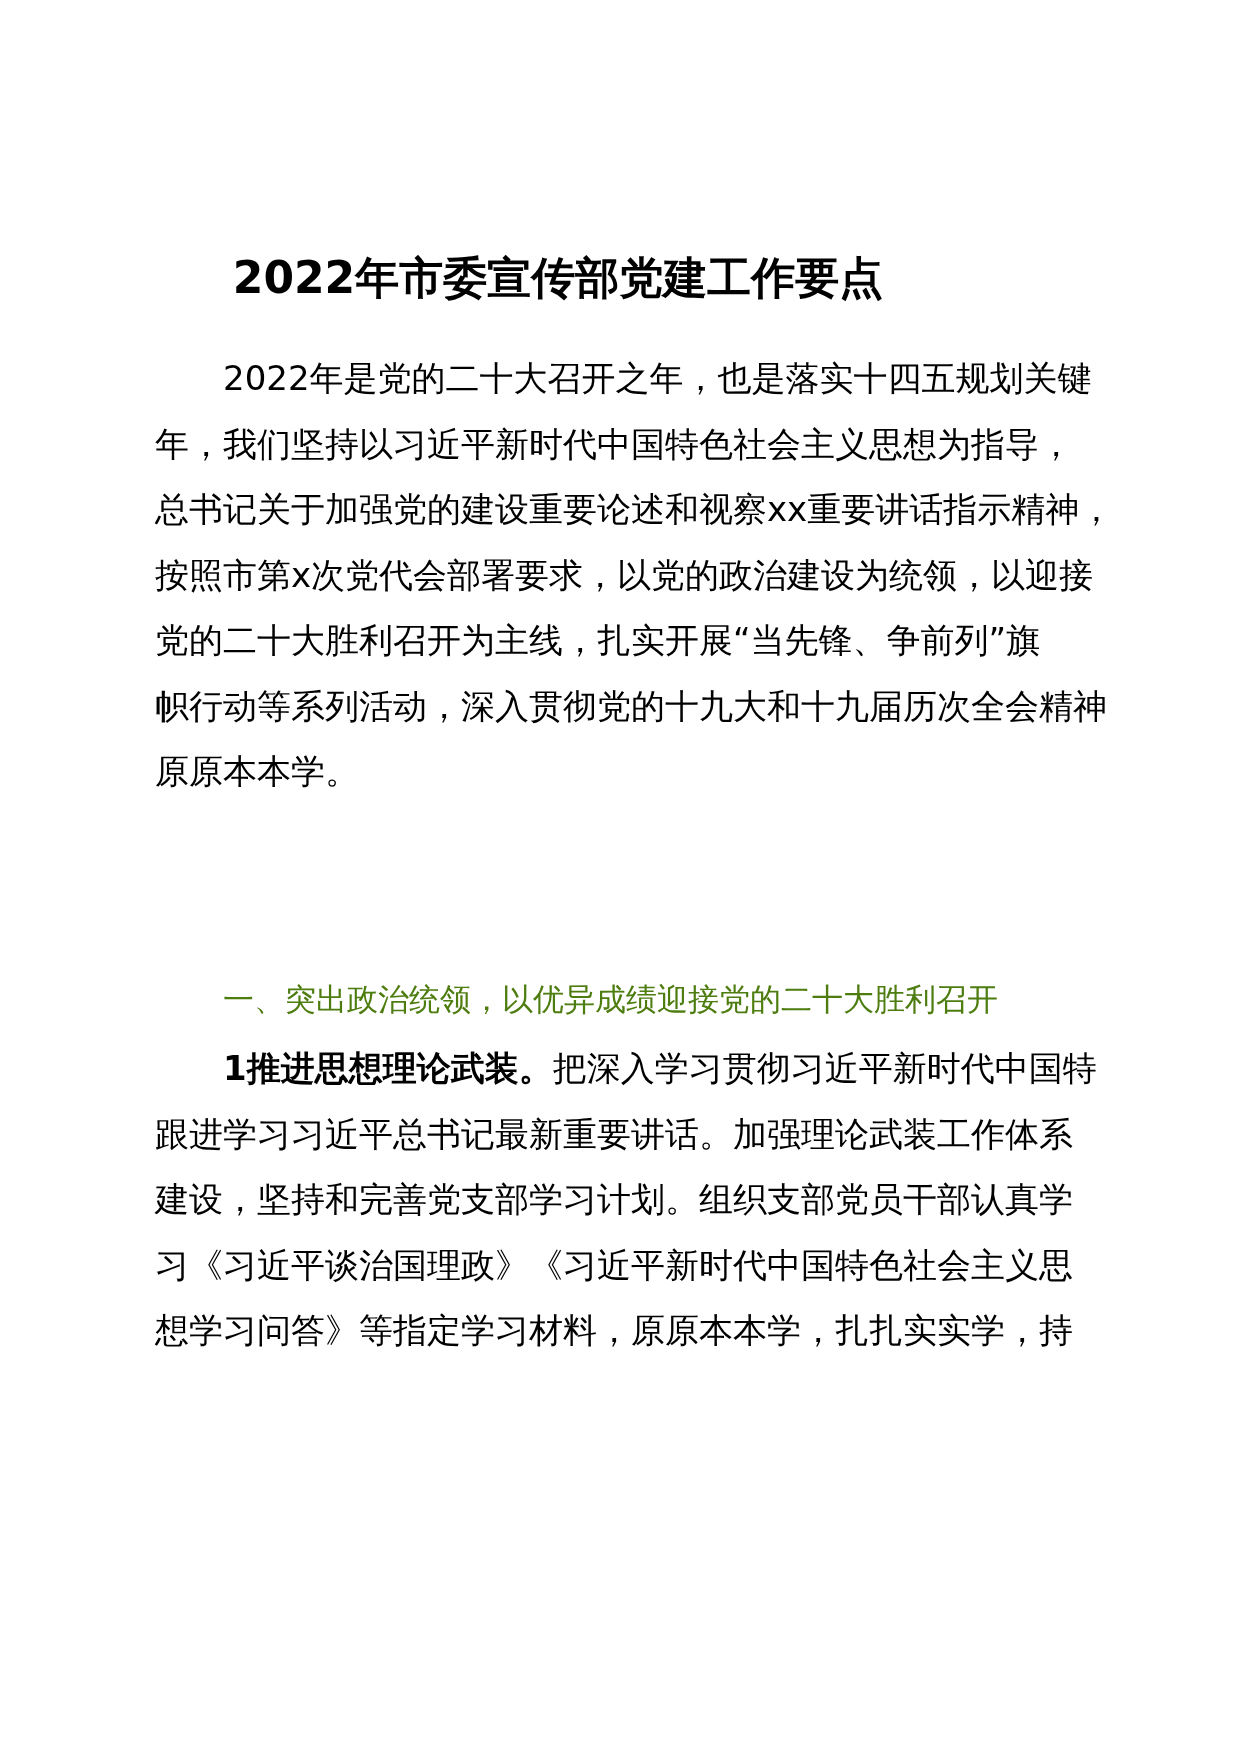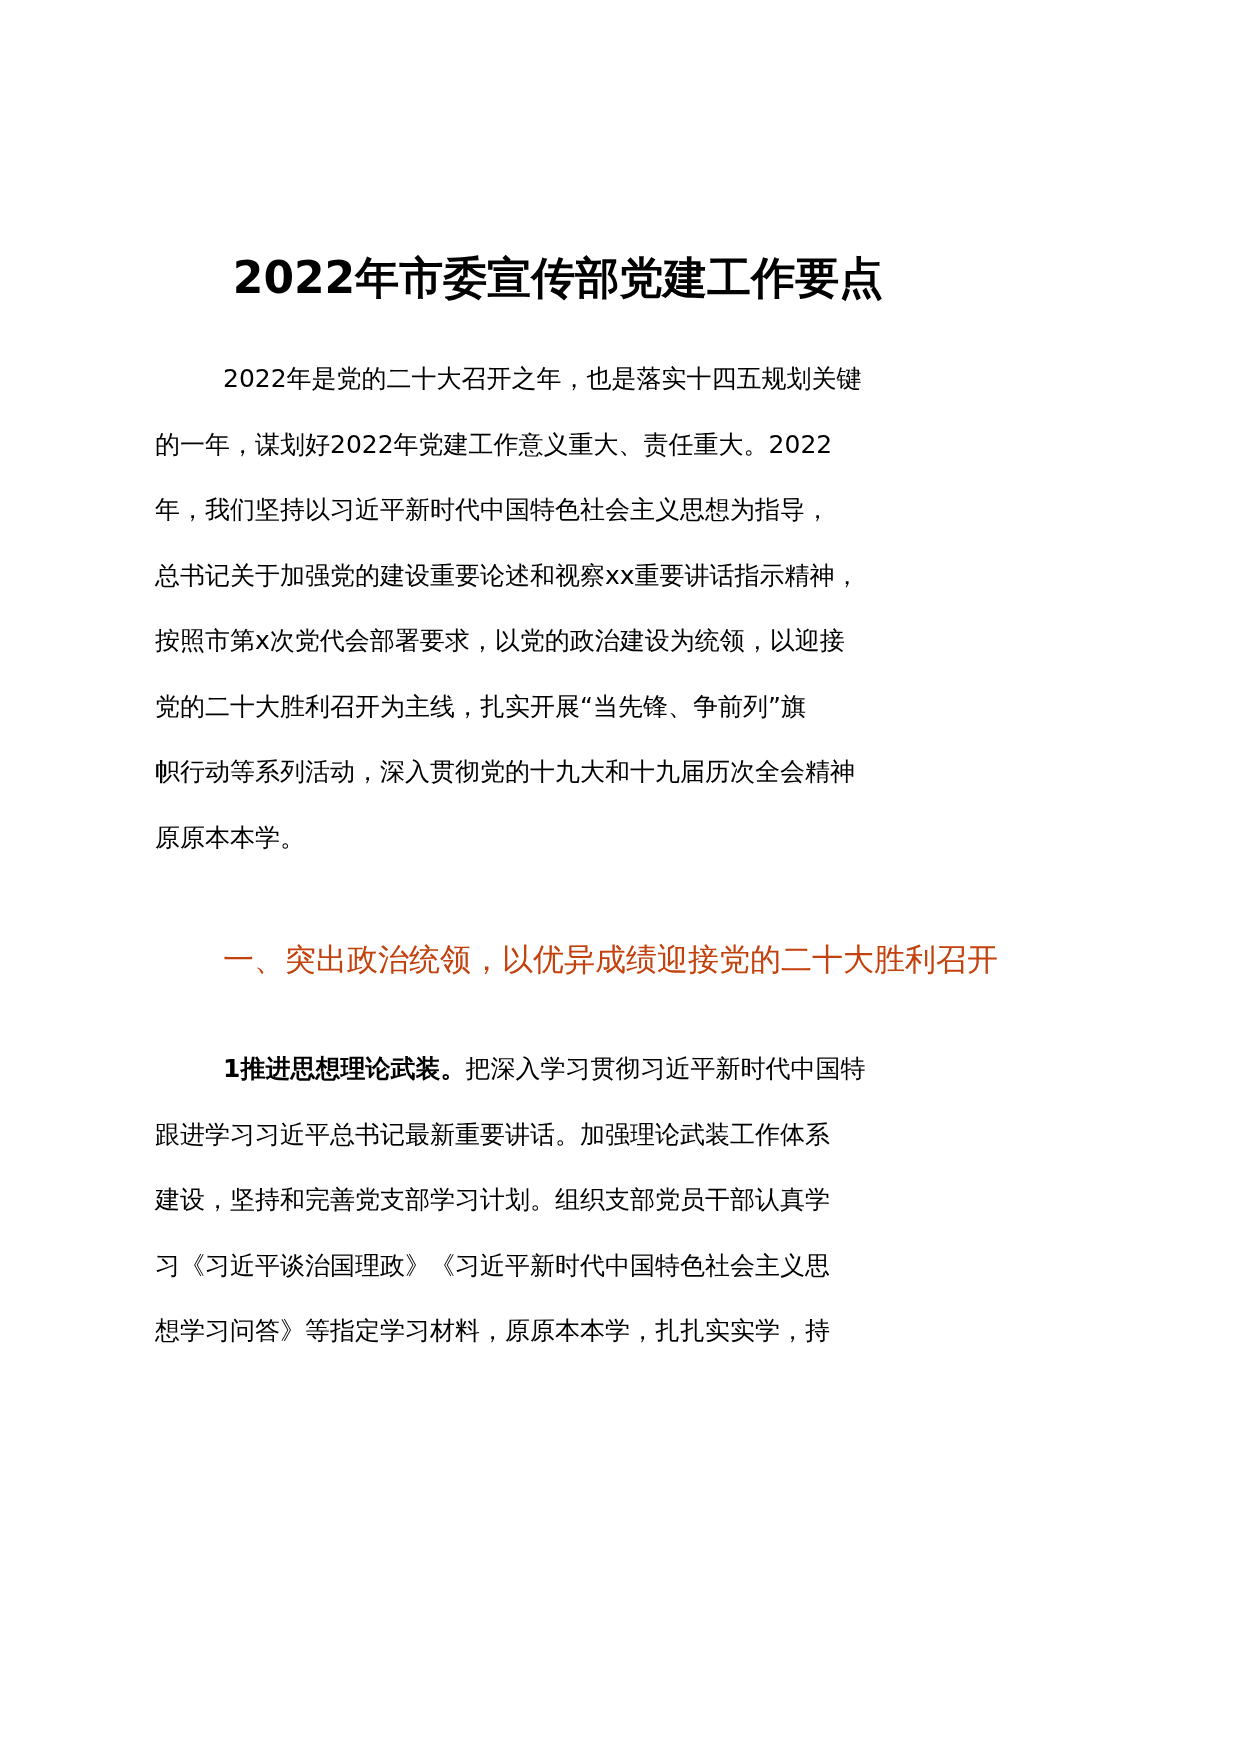--- a/index.html
+++ b/index.html
@@ -31,56 +31,55 @@
       font-size: 44px;
       font-weight: bold;
       line-height: 60px;
       letter-spacing: 0px;
       margin: 0;
     }
     .body-block {
       position: absolute;
       left: 155px;
       width: 940px;
-      font-size: 25px;
+      font-size: 34px;
       line-height: 65.5px;
     }
     .line {
       display: block;
       white-space: nowrap;
       height: 65.5px;
     }
     .indent {
       padding-left: 68px;
     }
     .intro { top: 346px; }
     .section-heading {
       position: absolute;
       left: 223px;
-      top: 927px;
+      top: 967px;
       font-size: 31px;
       line-height: 65px;
-      color: #c2410c;
+      color: #4d7c0f;
       white-space: nowrap;
       margin: 0;
       font-weight: normal;
     }
     .item1 { top: 1036px; }
     .bold-lead { font-weight: bold; margin-top: 28px; }
   </style>
 </head>
 <body>
 
 <div class="page">
 
   <h1 class="doc-title">2022年市委宣传部党建工作要点</h1>
 
   <div class="body-block intro">
     <span class="line indent">2022年是党的二十大召开之年，也是落实十四五规划关键</span>
-    <span class="line">的一年，谋划好2022年党建工作意义重大、责任重大。2022</span>
     <span class="line">年，我们坚持以习近平新时代中国特色社会主义思想为指导，</span>
     <span class="line">总书记关于加强党的建设重要论述和视察xx重要讲话指示精神，</span>
     <span class="line">按照市第x次党代会部署要求，以党的政治建设为统领，以迎接</span>
     <span class="line">党的二十大胜利召开为主线，扎实开展“当先锋、争前列”旗</span>
     <span class="line">帜行动等系列活动，深入贯彻党的十九大和十九届历次全会精神</span>
     <span class="line">原原本本学。</span>
   </div>
 
   <h2 class="section-heading">一、突出政治统领，以优异成绩迎接党的二十大胜利召开</h2>
 

